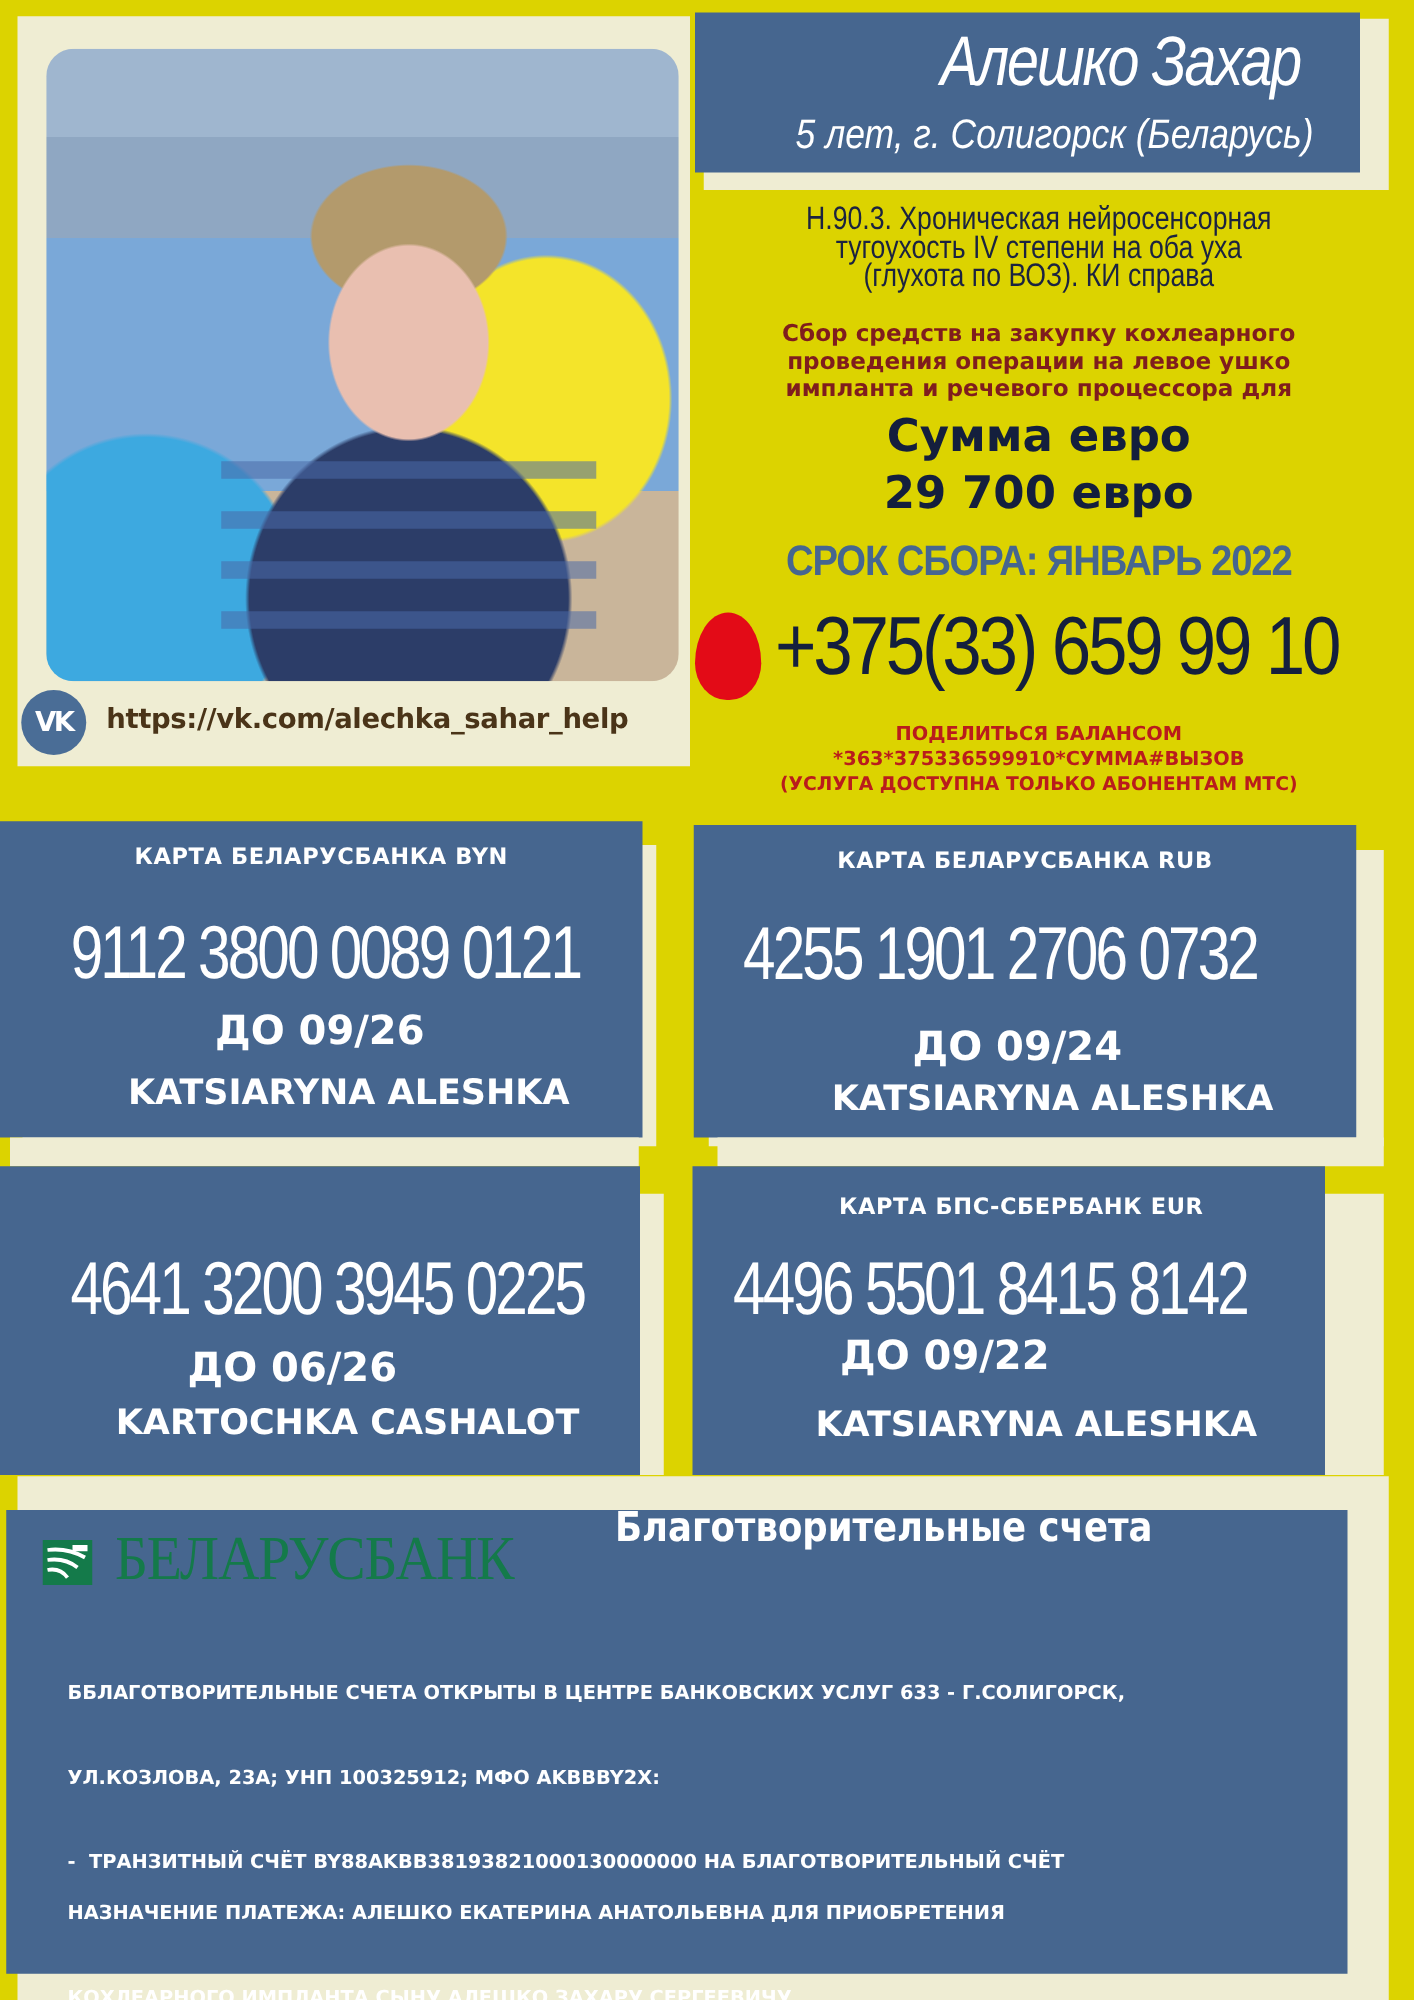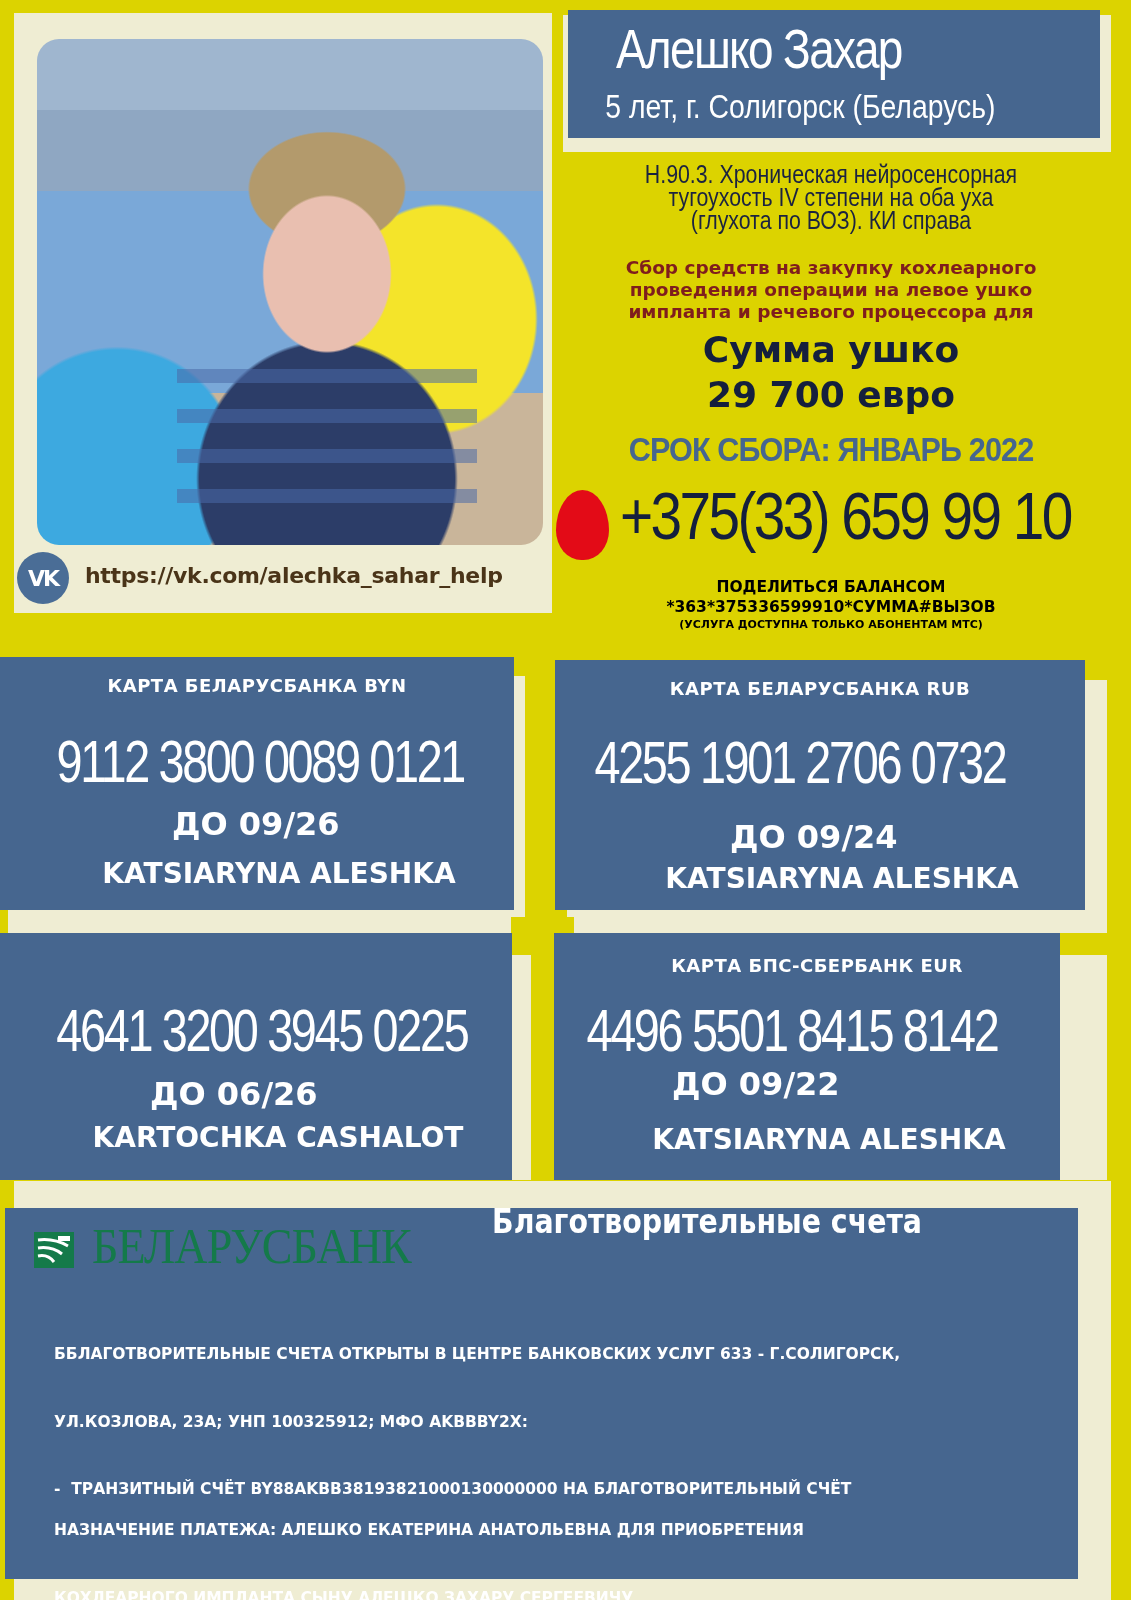--- a/index.html
+++ b/index.html
@@ -33,21 +33,21 @@
     background: #4a6d96; color: #fff; font-weight: bold; font-size: 22px;
     display: flex; align-items: center; justify-content: center; letter-spacing: -2px;
   }
   #vk-link {
     left: 85px; top: 563px; font-size: 22px; font-weight: bold; color: #4a3418;
     font-family: "DejaVu Sans", sans-serif; letter-spacing: -0.3px;
   }
 
   
   #title-shadow { left: 563px; top: 15px; width: 548px; height: 137px; }
-  #title-box { left: 568px; top: 10px; width: 532px; height: 128px; text-align: left; }
+  #title-box { left: 556px; top: 10px; width: 532px; height: 128px; text-align: right; font-style: italic; }
   #title-name {
     position: absolute; left: 0; right: 0; top: 6px;
     font-family: "Liberation Sans", sans-serif; font-size: 56px; color: #fff;
     letter-spacing: -2px; transform: scaleX(0.82);
   }
   #title-sub {
     position: absolute; left: 0; right: 0; top: 78px;
     font-family: "Liberation Sans", sans-serif; font-size: 33px; color: #fff;
     transform: scaleX(0.86); white-space: nowrap;
   }
@@ -72,25 +72,25 @@
     font-family: "Liberation Sans", sans-serif; font-weight: bold; font-size: 34px; color: #46668f;
     transform: scaleX(0.9); letter-spacing: -1px;
   }
   #mts-logo { left: 556px; top: 490px; width: 53px; height: 70px; background: #e30b17; border-radius: 50% 50% 48% 48% / 58% 58% 42% 42%; }
   #phone {
     left: 620px; top: 478px; font-family: "Liberation Sans", sans-serif;
     font-size: 66px; color: #141f3d; letter-spacing: -3px; transform-origin: left; transform: scaleX(0.86);
     white-space: nowrap;
   }
   #share-title, #share-code, #share-note {
-    left: 556px; width: 550px; text-align: center; font-weight: bold; color: #000000;
+    left: 556px; width: 550px; text-align: center; font-weight: bold; color: #b91c1c;
   }
   #share-title { top: 578px; font-size: 15.5px; }
   #share-code { top: 598px; font-size: 15.5px; }
-  #share-note { top: 618px; font-size: 11px; }
+  #share-note { top: 618px; font-size: 15px; }
   .card { color: #fff; text-align: center; }
   .card .bank {
     position: absolute; left: 0; right: 0; font-weight: bold; font-size: 18px; white-space: nowrap; letter-spacing: 0.5px;
   }
   .card .num {
     position: absolute; left: 0; right: 0; font-family: "Liberation Sans", sans-serif;
     font-size: 60px; letter-spacing: -3px; white-space: nowrap; transform: scaleX(0.78);
   }
   .card .exp { position: absolute; font-weight: bold; font-size: 32px; white-space: nowrap; }
   .card .holder { position: absolute; left: 0; right: 0; font-weight: bold; font-size: 28px; white-space: nowrap; padding-left: 44px; }
@@ -142,21 +142,21 @@
   <div>тугоухость IV степени на оба уха</div>
   <div>(глухота по ВОЗ). КИ справа</div>
 </div>
 
 <div class="abs" id="purpose">
   <div>Сбор средств на закупку кохлеарного</div>
   <div>проведения операции на левое ушко</div>
   <div>импланта и речевого процессора для</div>
 </div>
 
-<div class="abs" id="sum-label">Сумма ушко</div>
+<div class="abs" id="sum-label">Сумма евро</div>
 <div class="abs" id="sum-value">29 700 евро</div>
 <div class="abs" id="deadline">СРОК СБОРА: ЯНВАРЬ 2022</div>
 
 <div class="abs" id="mts-logo"></div>
 <div class="abs" id="phone">+375(33) 659 99 10</div>
 <div class="abs" id="share-title">ПОДЕЛИТЬСЯ БАЛАНСОМ</div>
 <div class="abs" id="share-code">*363*375336599910*СУММА#ВЫЗОВ</div>
 <div class="abs" id="share-note">(УСЛУГА ДОСТУПНА ТОЛЬКО АБОНЕНТАМ МТС)</div>
 
 <div class="abs cream" style="left:18px;top:676px;width:507px;height:241px;"></div>

